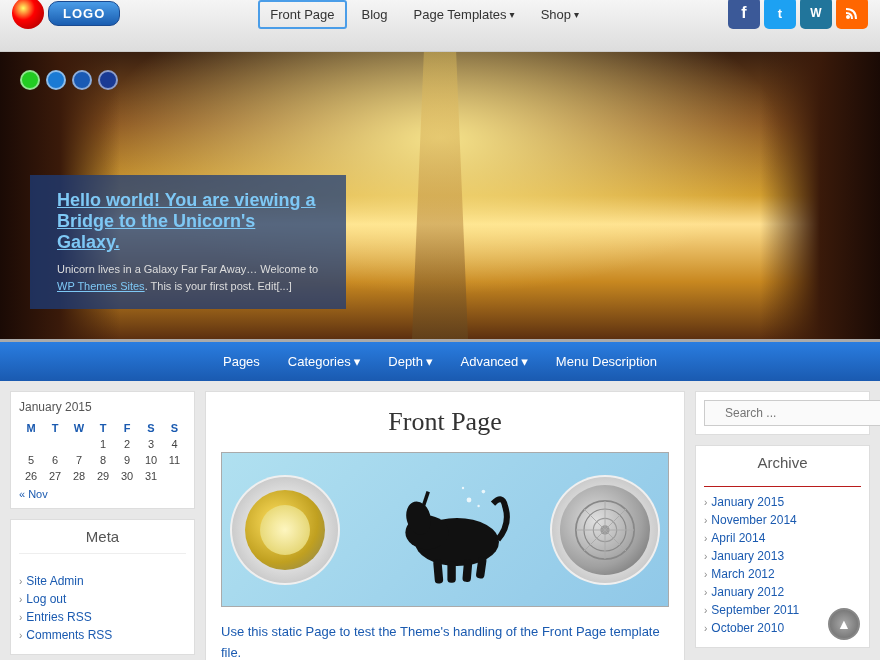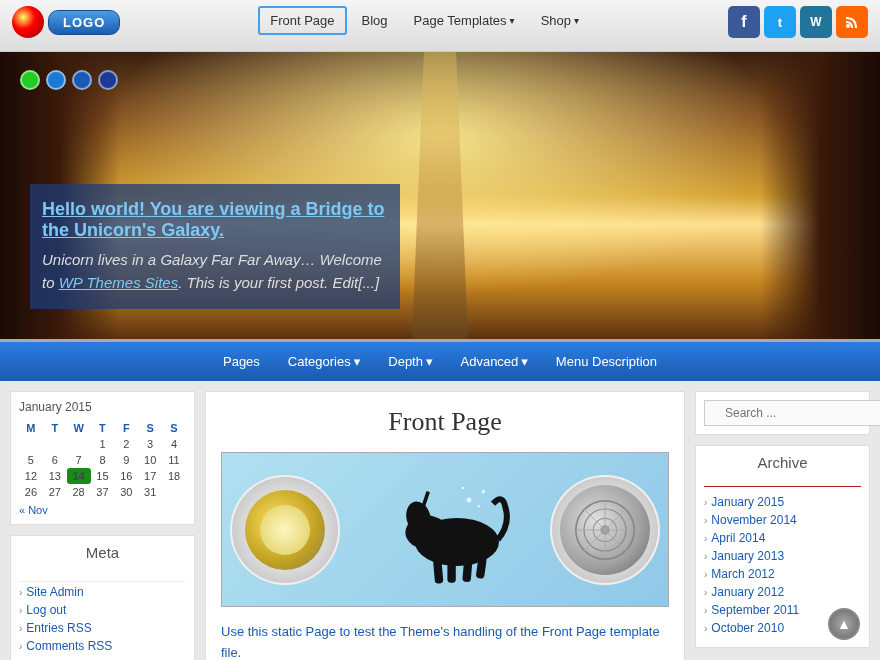--- a/index.html
+++ b/index.html
@@ -3,22 +3,22 @@
   <meta charset="utf-8">
   <style>
     * { margin: 0; padding: 0; box-sizing: border-box; }
     body { font-family: Arial, sans-serif; font-size: 13px; background: #e8e8e8; width: 880px; }
 
     
     #top-bar {
       background: linear-gradient(to bottom, #f5f5f5, #ddd);
       border-bottom: 1px solid #ccc;
       display: flex;
-      align-items: flex-start;
-      padding: 6px 12px;
+      align-items: flex-end;
+      padding: 22px 12px;
       height: 52px;
     }
     #logo-area {
       display: flex; align-items: center; gap: 4px;
     }
     #logo-ball {
       width: 32px; height: 32px;
       background: radial-gradient(circle at 35% 35%, #ff6, #f00 40%, #900);
       border-radius: 50%;
     }
@@ -89,36 +89,35 @@
       background: linear-gradient(to right, #1a0a05, #3a1a0a, transparent);
     }
     #hero-tree-right {
       position: absolute; right: 0; top: 0; bottom: 0; width: 120px;
       background: linear-gradient(to left, #1a0a05, #3a1a0a, transparent);
     }
     #hero-overlay-text {
       position: absolute;
       bottom: 30px; left: 30px;
       background: rgba(30, 60, 120, 0.75);
-      padding: 15px 12px;
-      width: 370px;
+      padding: 15px 27px;
+      width: 316px;
       color: white;
     }
     #hero-overlay-text h2 {
       font-size: 18px;
       color: #7ec8f5;
       text-decoration: underline;
       margin-bottom: 8px;
       cursor: pointer;
     }
     #hero-overlay-text p {
-      font-size: 15px;
+      font-size: 11px;
       color: #ddd;
       line-height: 1.5;
-      font-style: italic;
     }
     #hero-overlay-text a {
       color: #7ec8f5;
       text-decoration: underline;
     }
     
     #slider-dots {
       position: absolute;
       top: 18px; left: 20px;
       display: flex; gap: 6px; align-items: center;
@@ -194,23 +193,23 @@
       display: block; margin-top: 4px;
     }
     #meta-widget {
       background: white;
       border: 1px solid #ddd;
       padding: 8px;
     }
     #meta-title {
       text-align: center;
       font-size: 15px; color: #555;
-      margin-bottom: 3px;
+      margin-bottom: 20px;
       border-bottom: 1px solid #eee;
-      padding-bottom: 20px;
+      padding-bottom: 8px;
     }
     .meta-link {
       display: flex; align-items: center; gap: 4px;
       color: #1a5ab0; font-size: 12px; cursor: pointer;
       text-decoration: none; margin-bottom: 4px;
     }
     .meta-arrow {
       color: #888; font-size: 10px;
     }
 
@@ -423,33 +422,24 @@
           <tr>
             <td>5</td>
               <td>6</td>
               <td>7</td>
             <td>8</td>
               <td>9</td>
               <td>10</td>
               <td>11</td>
           </tr>
           <tr>
-            <td>12</td>
-              <td>13</td>
-            <td class="cal-today">14</td>
-            <td>15</td>
-              <td>16</td>
-              <td>17</td>
-              <td>18</td>
-          </tr>
-          <tr>
             <td>26</td>
               <td>27</td>
               <td>28</td>
-            <td>37</td>
+            <td>29</td>
               <td>30</td>
               <td>31</td>
               <td></td>
           </tr>
         </tbody>
       </table>
       <a id="cal-prev" href="#">« Nov</a>
     </div>
 
     <div id="meta-widget">

